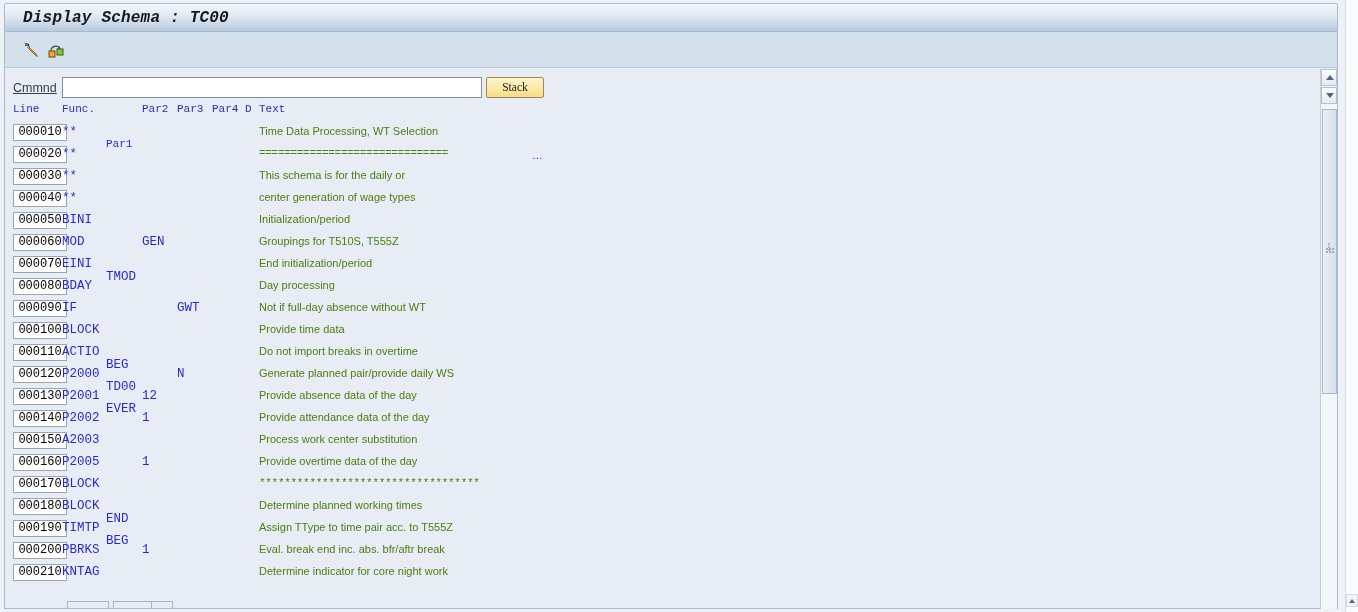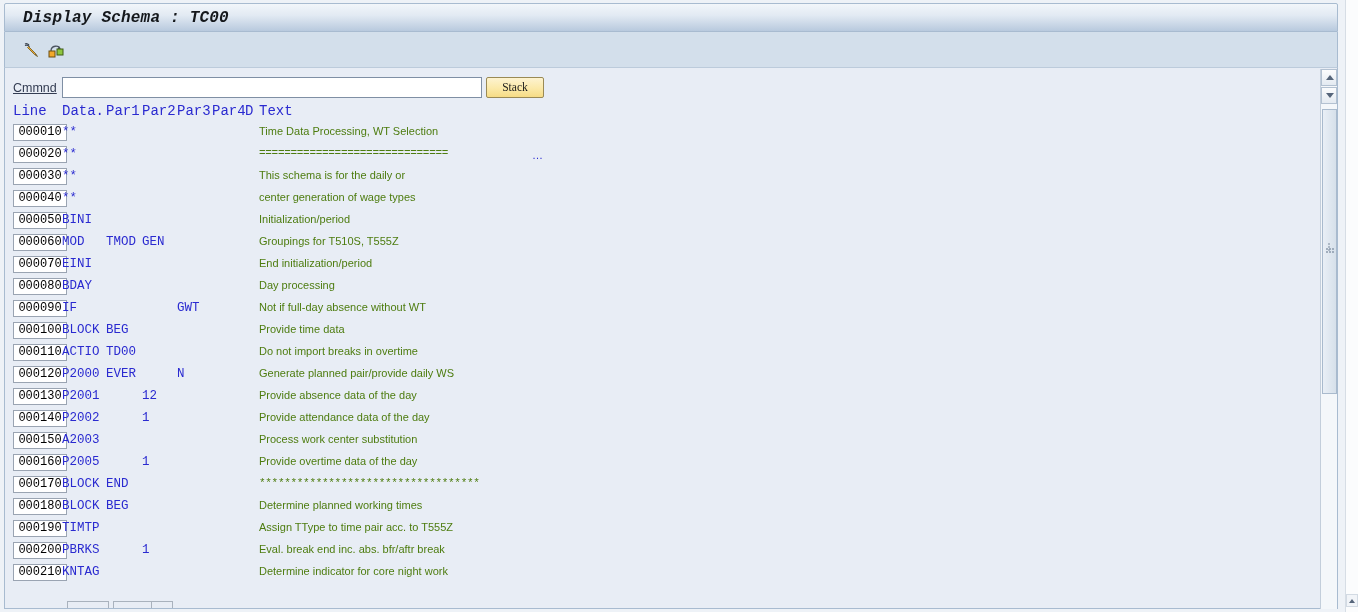--- a/index.html
+++ b/index.html
@@ -155,31 +155,31 @@
   }
 
   
   .grid-head {
     position: absolute;
     left: 0;
     top: 35px;
     height: 18px;
     width: 100%;
     font-family: "Liberation Mono", monospace;
-    font-size: 14px;
+    font-size: 11px;
     color: #2a2ad0;
   }
   .grid-head span, .grid-row span {
     position: absolute;
     white-space: pre;
   }
 
   .c-line  { left: 8px; }
   .c-func  { left: 57px; }
-  .c-p1    { left: 101px; }
+  .c-p1    { left: 101px; margin-top: 35px; }
   .c-p2    { left: 137px; }
   .c-p3    { left: 172px; }
   .c-p4    { left: 207px; text-align: center; }
   .c-d     { left: 240px; }
   .c-text  { left: 254px; }
 
   .rows {
     position: absolute;
     left: 0;
     top: 55px;
@@ -390,21 +390,21 @@
     <div class="content">
 
       <div class="cmd-row">
         <span class="cmd-label">Cmmnd</span>
         <input class="cmd-input" type="text" value="" style="">
         <div class="stack-btn">Stack</div>
       </div>
 
       <div class="grid-head">
         <span class="c-line">Line</span>
-        <span class="c-func">Data.</span>
+        <span class="c-func">Func.</span>
         <span class="c-p1">Par1</span>
         <span class="c-p2">Par2</span>
         <span class="c-p3">Par3</span>
         <span class="c-p4">Par4</span>
         <span class="c-d">D</span>
         <span class="c-text">Text</span>
       </div>
 
       <div class="rows" id="rows">
           <div class="grid-row">

